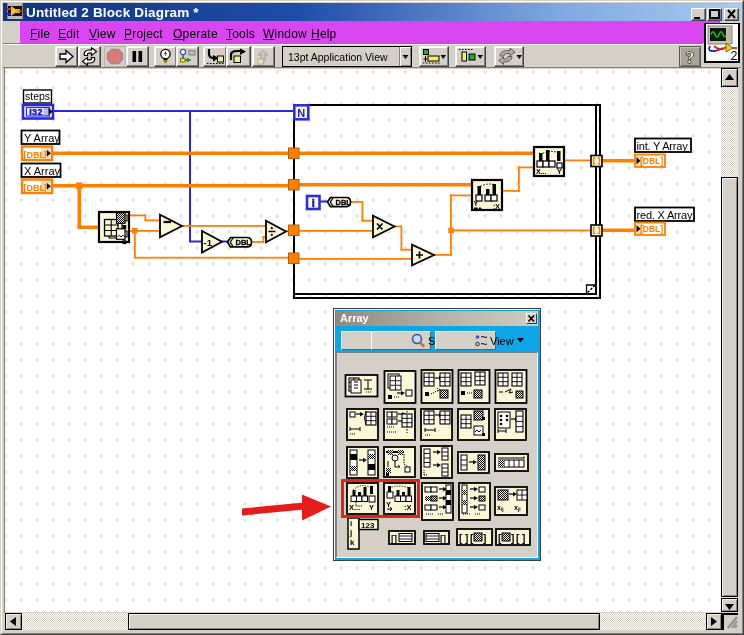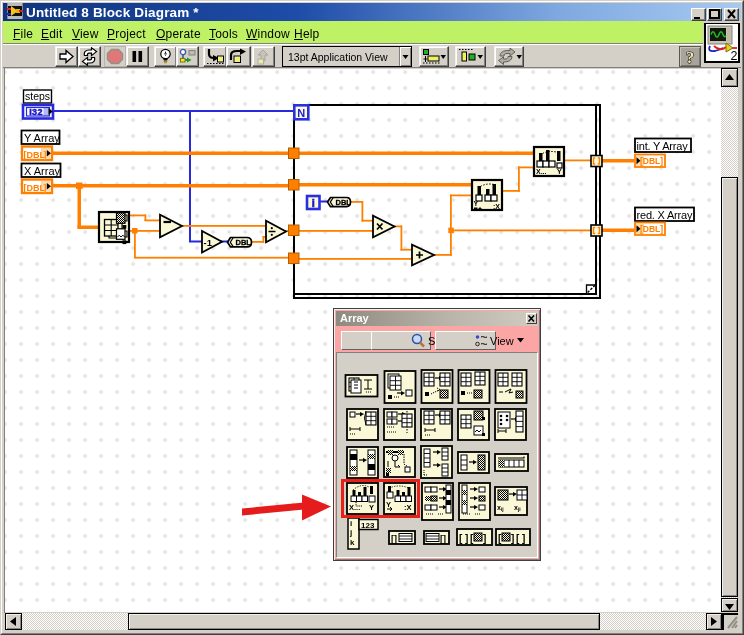--- a/index.html
+++ b/index.html
@@ -4,33 +4,33 @@
 <style>
 * { margin:0; padding:0; box-sizing:border-box; }
 html,body { width:744px; height:635px; overflow:hidden; }
 body { font-family:"Liberation Sans", sans-serif; background:#D4D0C8; position:relative; }
 .abs { position:absolute; }
 #frame { position:absolute; inset:0; border-top:1px solid #D4D0C8; border-left:1px solid #D4D0C8; border-right:1px solid #404040; border-bottom:1px solid #404040; }
 #frame2 { position:absolute; left:1px; top:1px; right:1px; bottom:1px; border-top:1px solid #FFFFFF; border-left:1px solid #FFFFFF; border-right:1px solid #808080; border-bottom:1px solid #808080; }
 #titlebar { position:absolute; left:3px; top:3px; width:738px; height:18px; background:linear-gradient(to right,#10357F,#1E4CA8 40%,#7FA8E0 75%,#A6CAF0); }
 #titletext { position:absolute; left:23px; top:2px; color:#fff; font-weight:bold; font-size:13.5px; letter-spacing:0.15px; }
 .tbtn { position:absolute; top:5px; width:15px; height:13px; background:#D4D0C8; border-top:1px solid #fff; border-left:1px solid #fff; border-right:1px solid #404040; border-bottom:1px solid #404040; box-shadow:inset -1px -1px 0 #808080; font-size:9px; text-align:center; line-height:11px; color:#000; }
-#menubar { position:absolute; left:3px; top:21px; width:700px; height:22px; background:#bef264;text-align:center; }
+#menubar { position:absolute; left:20px; top:21px; width:700px; height:22px; background:#d946ef;text-align:center; }
 .mi { position:absolute; top:6px; font-size:12px; letter-spacing:0.2px; color:#000; }
 .mi u { text-decoration:underline; }
 #toolbar { position:absolute; left:3px; top:43px; width:700px; height:25px; background:#D4D0C8; border-top:1px solid #808080; box-shadow:0 1px 0 #fff inset; }
 #tbline { position:absolute; left:3px; top:67px; width:738px; height:1px; background:#808080; }
 .tb { position:absolute; top:46px; height:21px; background:#D4D0C8; border-top:1px solid #F4F2EE; border-left:1px solid #F4F2EE; border-right:1px solid #404040; border-bottom:1px solid #404040; box-shadow:inset -1px -1px 0 #808080, inset 1px 1px 0 #fff; }
 #diagram { position:absolute; left:5px; top:69px; width:716px; height:543px; background:#FFFFFF; }
 #vicon { position:absolute; left:704px; top:23px; width:36px; height:40px; background:#fff; border:2px solid #000; border-top:1px solid #000; }
 
 .sbtn { position:absolute; background:#D4D0C8; border:1px solid #000; box-shadow:inset 1px 1px 0 #F2F0EC, inset -1px -1px 0 #888; }
 .dither { background-image:repeating-conic-gradient(#FFFFFF 0 25%, #D4D0C8 0 50%); background-size:2px 2px; }
 
-#palette { position:absolute; left:333px; top:308px; width:208px; height:253px; background:#fca5a5; border:1px solid #404040; box-shadow:inset 1px 1px 0 #F4F2EE, inset -1px -1px 0 #808080; }
+#palette { position:absolute; left:333px; top:308px; width:208px; height:253px; background:#0ea5e9; border:1px solid #404040; box-shadow:inset 1px 1px 0 #F4F2EE, inset -1px -1px 0 #808080; }
 #paltitle { position:absolute; left:2px; top:2px; right:2px; height:15px; background:linear-gradient(to right,#8E8A80,#B8B4AA 55%,#D0CCC2); color:#fff; font-weight:bold; font-size:11px; padding-left:4px; line-height:15px; }
 #palclose { position:absolute; right:3px; top:4px; width:11px; height:11px; background:#D4D0C8; border-top:1px solid #fff; border-left:1px solid #fff; border-right:1px solid #404040; border-bottom:1px solid #404040; font-size:9px; line-height:9px; text-align:center; color:#000; }
 .palbtn { position:absolute; top:22px; height:19px; background:#D4D0C8; border-top:1px solid #fff; border-left:1px solid #fff; border-right:1px solid #606060; border-bottom:1px solid #606060; font-size:11px; color:#000;padding-left:36px; }
 #palpanel { position:absolute; left:2px; top:43px; width:202px; height:206px; background:#D4D0C8; border-top:1px solid #808080; border-left:1px solid #808080; border-right:1px solid #fff; border-bottom:1px solid #fff; }
 #redrect { position:absolute; left:7px; top:170px; width:79px; height:39px; border:3px solid #E82018; }
 </style>
 </head>
 <body>
 <div id="frame"></div>
 <div id="frame2"></div>
@@ -39,21 +39,21 @@
     <rect x="0" y="0" width="16" height="16" fill="#888"></rect>
     <rect x="1" y="3" width="14" height="10" fill="#101010"></rect>
     <rect x="1" y="0" width="14" height="3" fill="#BBB"></rect>
     <rect x="1" y="13" width="14" height="3" fill="#BBB"></rect>
     <path d="M4 3 L11 8 L4 13 Z" fill="#F2C420"></path>
     <rect x="9" y="6" width="4" height="4" fill="#E8B400"></rect>
     <rect x="0" y="5" width="4" height="2" fill="#E02020"></rect>
     <rect x="12" y="7" width="4" height="2" fill="#E02020"></rect>
     <rect x="0" y="10" width="4" height="2" fill="#2020E0"></rect>
   </svg>
-  <div id="titletext">Untitled 8 Block Diagram *</div>
+  <div id="titletext">Untitled 2 Block Diagram *</div>
   <div class="tbtn" style="left:688px;"><svg width="13" height="11">
         <rect x="2" y="8" width="6" height="2" fill="#000"></rect>
       </svg></div>
   <div class="tbtn" style="left:704px;"><svg width="13" height="11">
         <rect x="2" y="1" width="9" height="8" fill="none" stroke="#000" stroke-width="2"></rect>
       </svg></div>
   <div class="tbtn" style="left:721px;"><svg width="13" height="11">
         <path d="M3 1 L10 9 M10 1 L3 9" stroke="#000" stroke-width="2"></path>
       </svg></div>
 </div>

